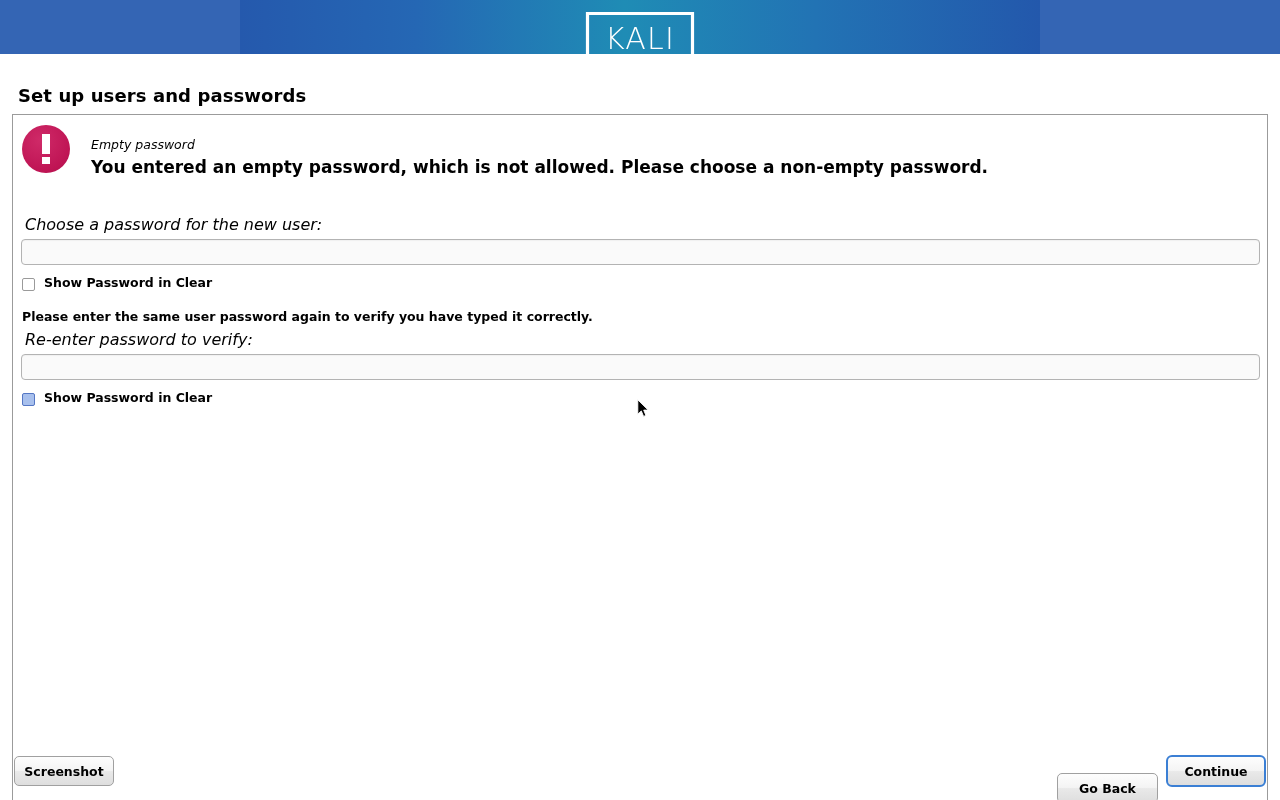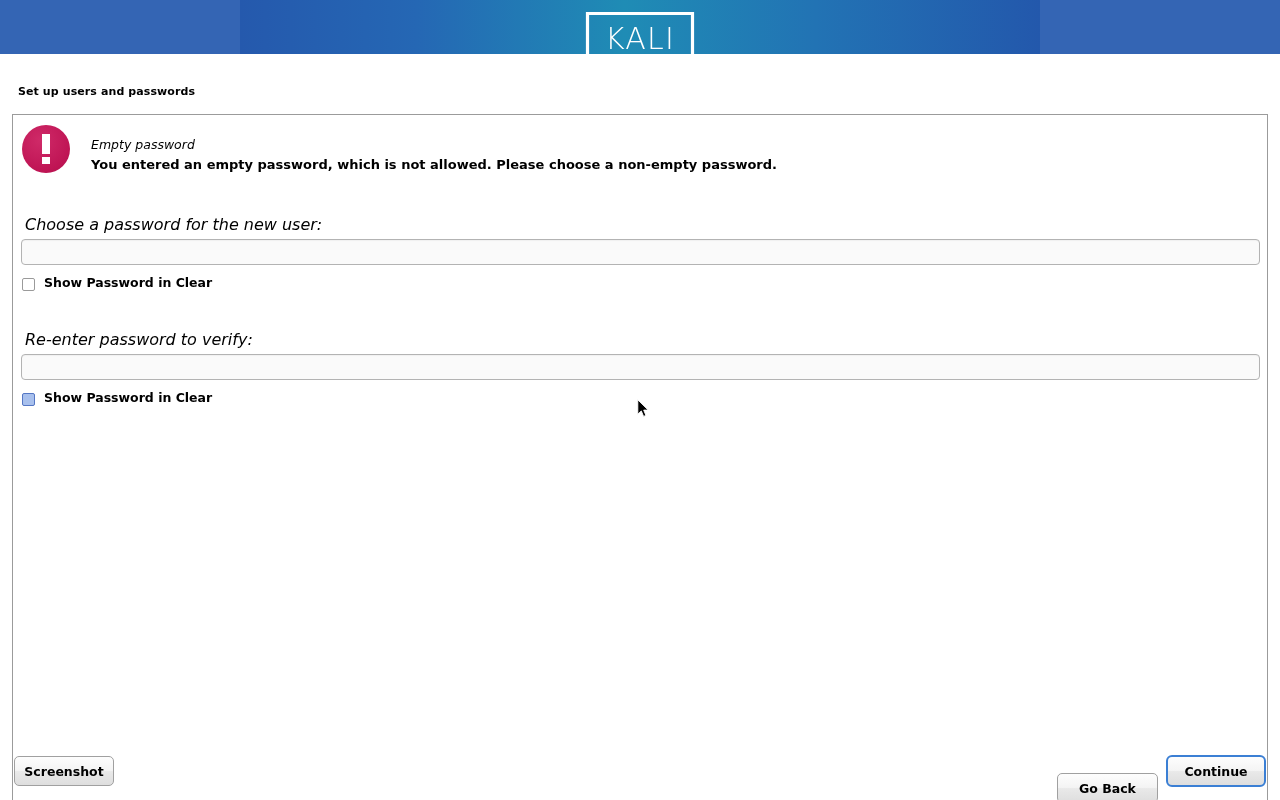--- a/index.html
+++ b/index.html
@@ -32,21 +32,21 @@
   #kali-logo {
     position: absolute;
     left: 583px; top: 10px;
     width: 114px; height: 55px;
   }
 
   
   #page-title {
     position: absolute;
     left: 18px; top: 85px;
-    font-size: 11px;
+    font-size: 18px;
     font-weight: bold;
     color: #000000;
     letter-spacing: 0.1px;
   }
 
   
   #panel {
     position: absolute;
     left: 12px; top: 114px;
     width: 1256px; height: 772px;
@@ -83,21 +83,21 @@
   #error-title {
     position: absolute;
     left: 69px; top: 12px;
     font-size: 12.5px;
     font-style: italic;
     color: #000000;
   }
   #error-message {
     position: absolute;
     left: 69px; top: 32px;
-    font-size: 13px;
+    font-size: 17px;
     font-weight: bold;
     color: #000000;
   }
 
   
   .heading-bold {
     position: absolute;
     font-size: 12.5px;
     font-weight: bold;
     color: #000000;
@@ -204,20 +204,21 @@
 
   <div class="field-label" style="left:12px; top:100px;">Choose a password for the new user:</div>
 
   <input class="text-input" type="password" style="left: 8px; top: 124px; width: 1239px;" placeholder="" value="">
 
   <div class="check-row" style="left:9px; top:163px;">
     <div class="checkbox"></div>
     <div class="check-label">Show Password in Clear</div>
   </div>
 
+  <div class="heading-bold" style="left:9px; top:194px;">Please enter the same user password again to verify you have typed it correctly.</div>
 
   <div class="field-label" style="left:12px; top:215px;">Re-enter password to verify:</div>
 
   <input class="text-input" type="password" style="left: 8px; top: 239px; width: 1239px;" placeholder="" value="">
 
   <div class="check-row" style="left:9px; top:278px;">
     <div class="checkbox focused"></div>
     <div class="check-label">Show Password in Clear</div>
   </div>
 

